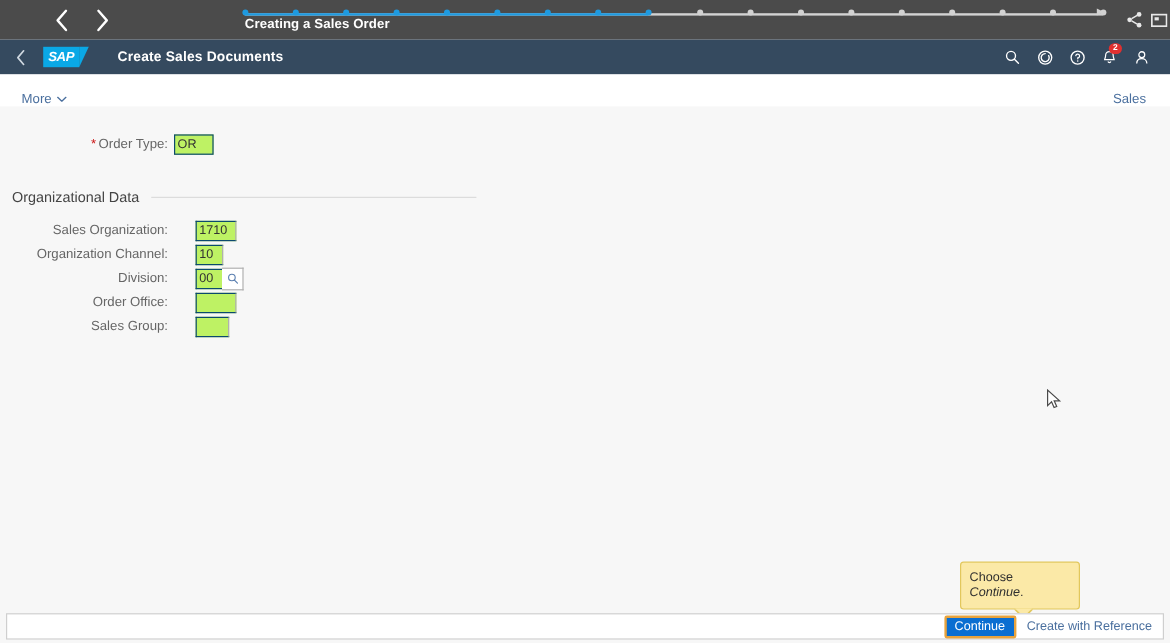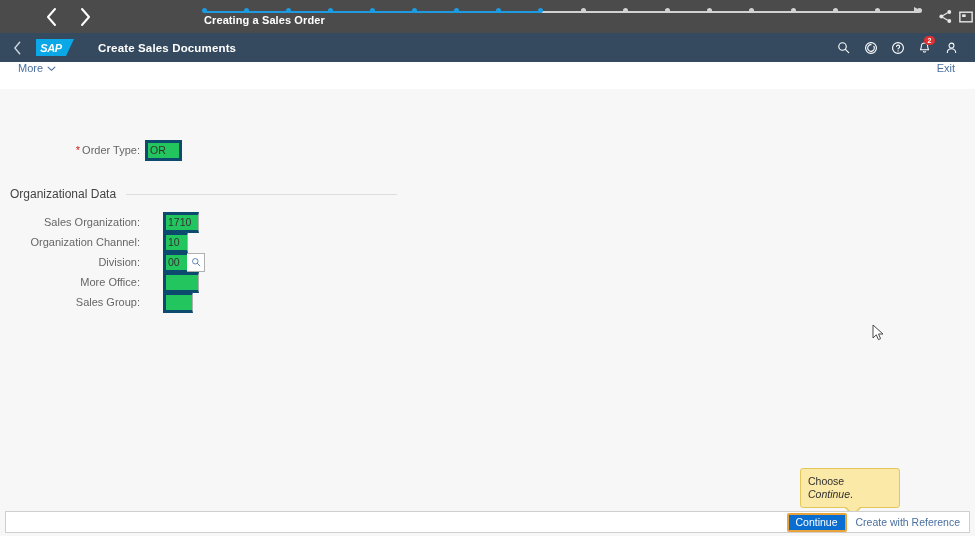--- a/index.html
+++ b/index.html
@@ -83,21 +83,21 @@
   .badge{
     position:absolute;top:3px;right:3px;min-width:9px;height:9px;padding:0 1px;
     background:#e03030;border-radius:5px;color:#fff;font-size:7px;line-height:9px;
     text-align:center;font-weight:bold;
   }
 
   
   .toolbar{
     position:absolute;left:0;top:62px;width:975px;height:27px;
     background:#ffffff;border-bottom:1px solid #e4e4e4;
-    display:flex;align-items:flex-start;
+    display:flex;align-items:flex-end;
   }
   .more-btn{
     margin-left:18px;color:#4a6f9e;font-size:11px;cursor:pointer;
     display:flex;align-items:center;gap:4px;
   }
   .exit-btn{
     margin-left:auto;margin-right:20px;color:#4a6f9e;font-size:11px;cursor:pointer;
   }
 
   
@@ -107,21 +107,21 @@
   }
   .form-row{
     display:flex;align-items:center;height:20px;margin-bottom:0;
   }
   .lbl{
     width:140px;text-align:right;padding-right:5px;
     color:#666666;font-size:11px;white-space:nowrap;
   }
   .req-star{color:#cc1919;font-size:11px;margin-right:2px;}
   .fld{
-    height:15px;border:3px solid #0c4a6e;background:#22c55e;
+    height:15px;border:1px solid #0c4a6e;background:#bef264;
     font-family:"Liberation Sans", sans-serif;font-size:10.5px;color:#333333;
     padding:0 2px;box-sizing:content-box;outline:none;
   }
   .fld.w-ordertype{width:27px;}
   .fld.w-salesorg{width:28px;}
   .fld.w-distch{width:17px;}
   .fld.w-division{width:17px;}
   .fld.w-office{width:28px;}
   .fld.w-group{width:22px;}
   .vh-btn{
@@ -293,26 +293,26 @@
 
   <div class="toolbar">
     <div class="more-btn">
       <span>More</span>
       <span>
         <svg width="9" height="6" viewBox="0 0 10 7" fill="none" aria-hidden="true">
           <path d="M1 1.3 L5 5 L9 1.3" stroke="#4a6f9e" stroke-width="1.3" fill="none" stroke-linecap="round" stroke-linejoin="round"></path>
         </svg>
       </span>
     </div>
-    <div class="exit-btn">Exit</div>
+    <div class="exit-btn">Sales</div>
   </div>
 
   <div class="content">
 
-    <div style="margin-top:51px;" class="form-row">
+    <div style="margin-top:21px;" class="form-row">
       <div class="lbl">
         <span class="req-star">*</span><span>Order Type:</span>
       </div>
       <input class="fld w-ordertype" value="OR" style="">
     </div>
 
     <div class="section-head">
       <div class="section-title">Organizational Data</div>
       <div class="section-rule"></div>
     </div>
@@ -336,21 +336,21 @@
             <input class="fld w-division" value="00" style="">
             <div class="vh-btn">
               <svg width="10" height="10" viewBox="0 0 16 16" fill="none">
                 <circle cx="6.8" cy="6.8" r="4.4" stroke="#5a7fb0" stroke-width="1.5"></circle>
                 <path d="M10.2 10.2 L14.2 14.2" stroke="#5a7fb0" stroke-width="1.6" stroke-linecap="round"></path>
               </svg>
             </div>
           </div>
         </div>
         <div class="form-row">
-          <div class="lbl">More Office:</div>
+          <div class="lbl">Order Office:</div>
           <div class="fld-group">
             <input class="fld w-office" style="border-right: 1px solid rgb(176, 176, 176);">
           </div>
         </div>
         <div class="form-row">
           <div class="lbl">Sales Group:</div>
           <div class="fld-group">
             <input class="fld w-group" style="border-right: 1px solid rgb(176, 176, 176);">
           </div>
         </div>

